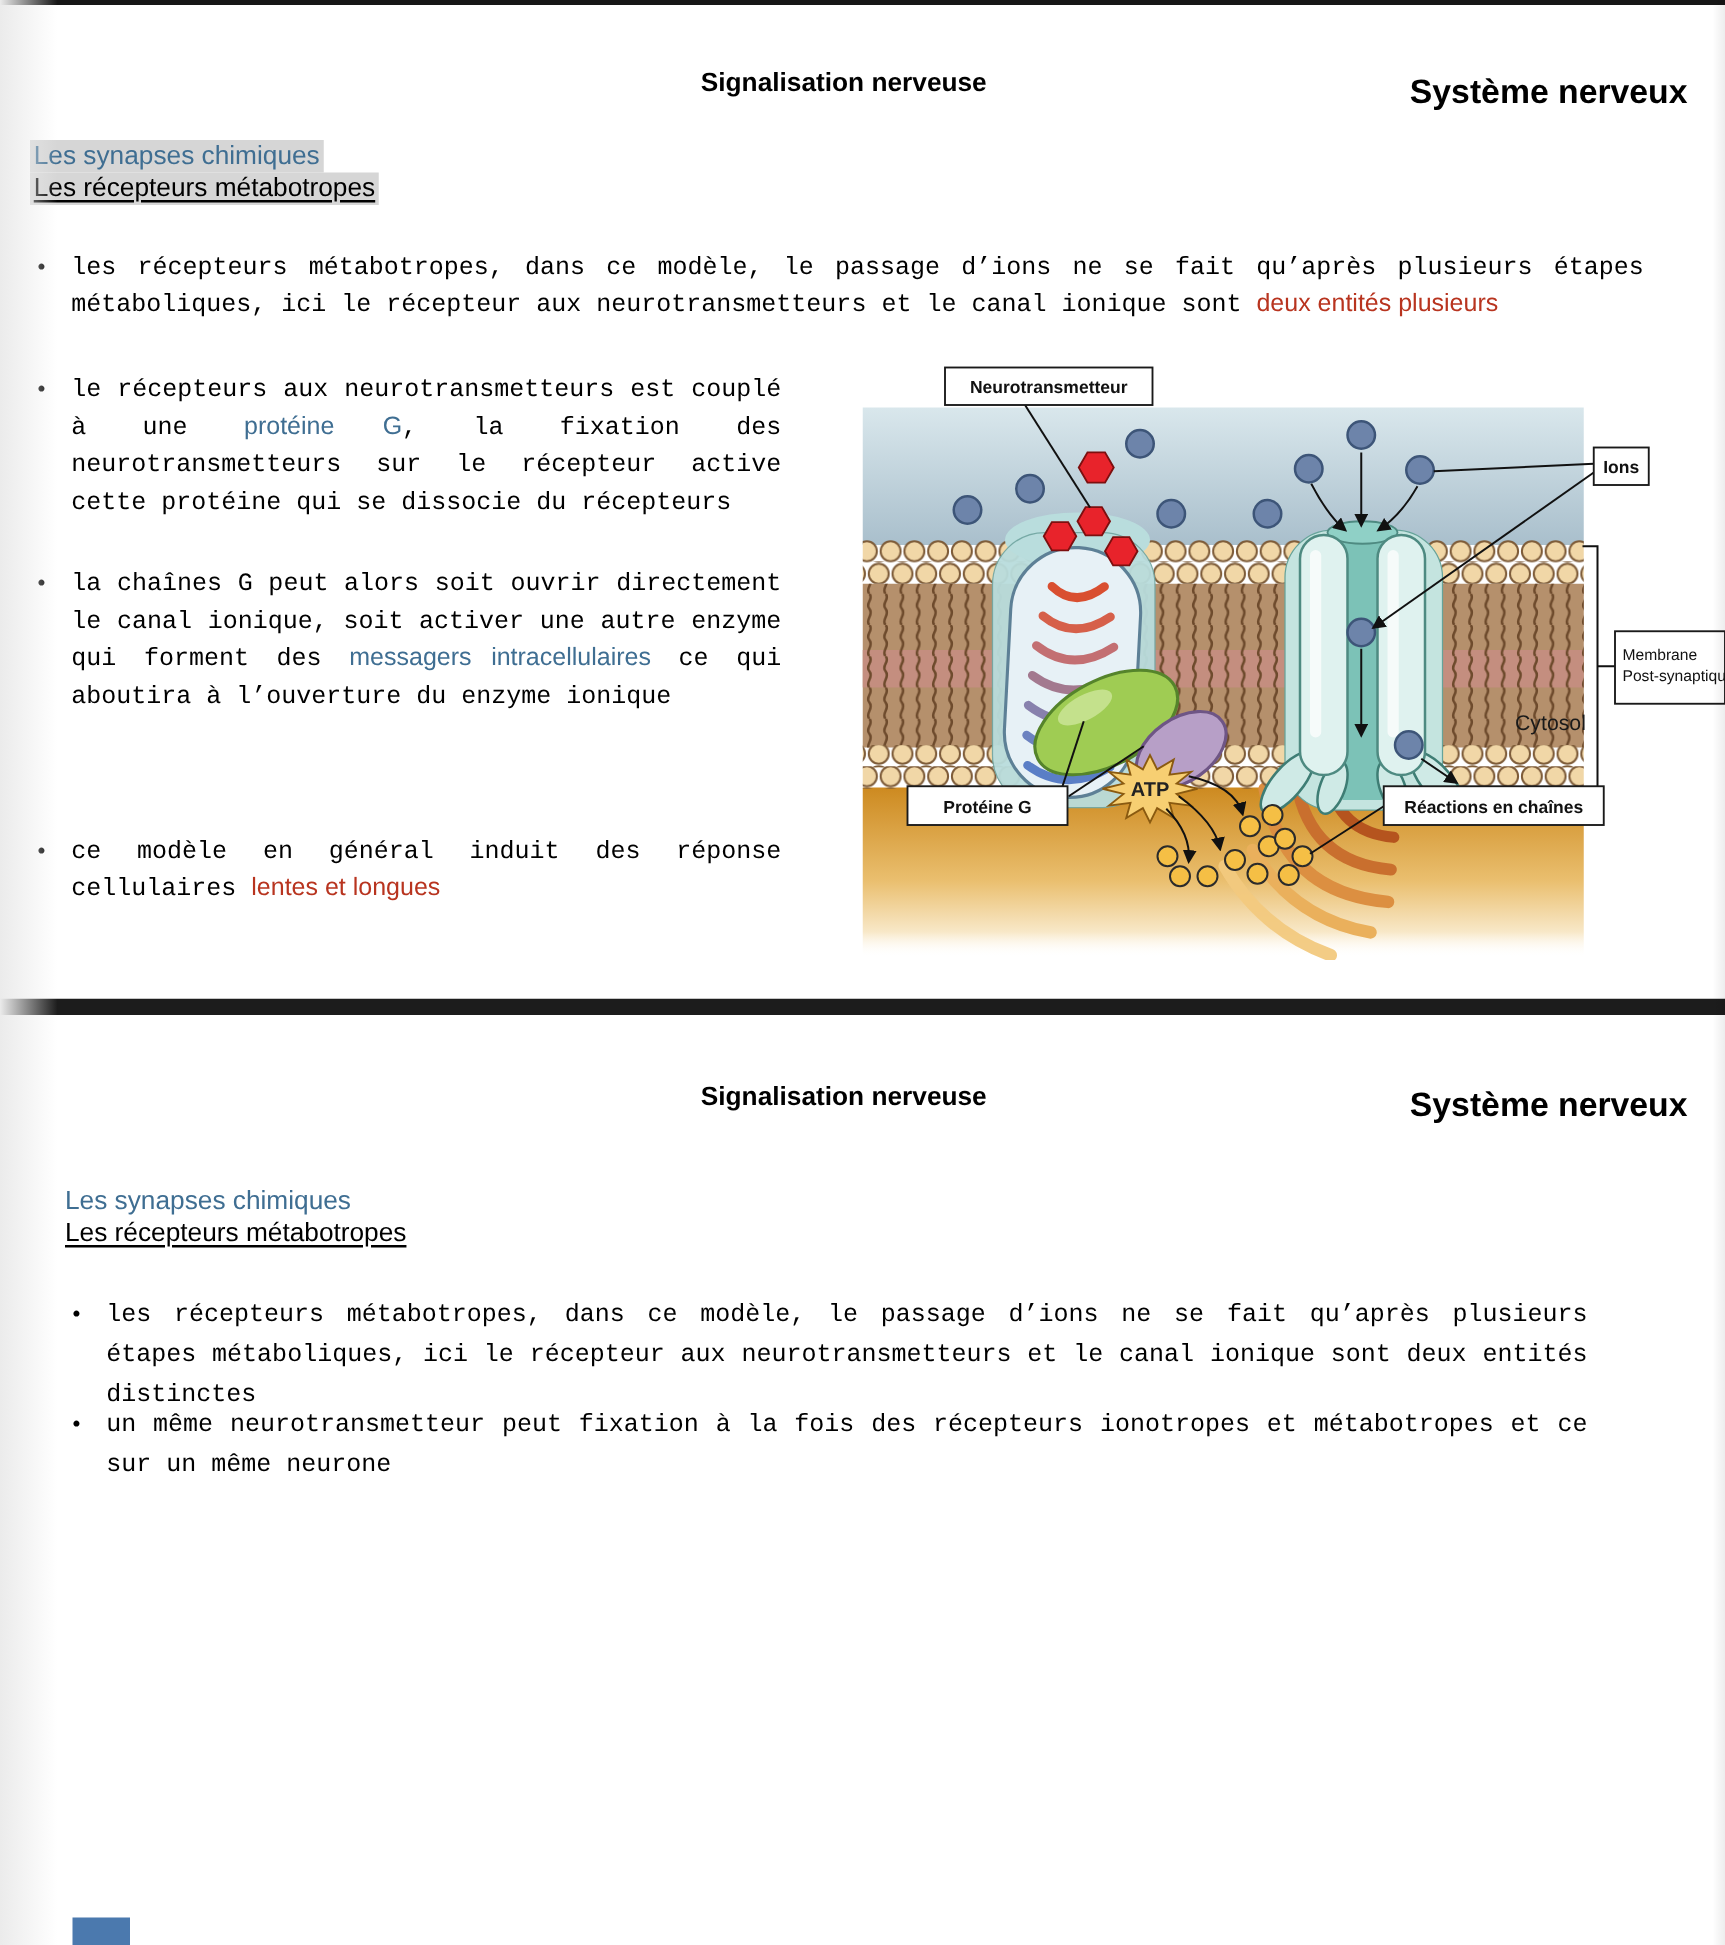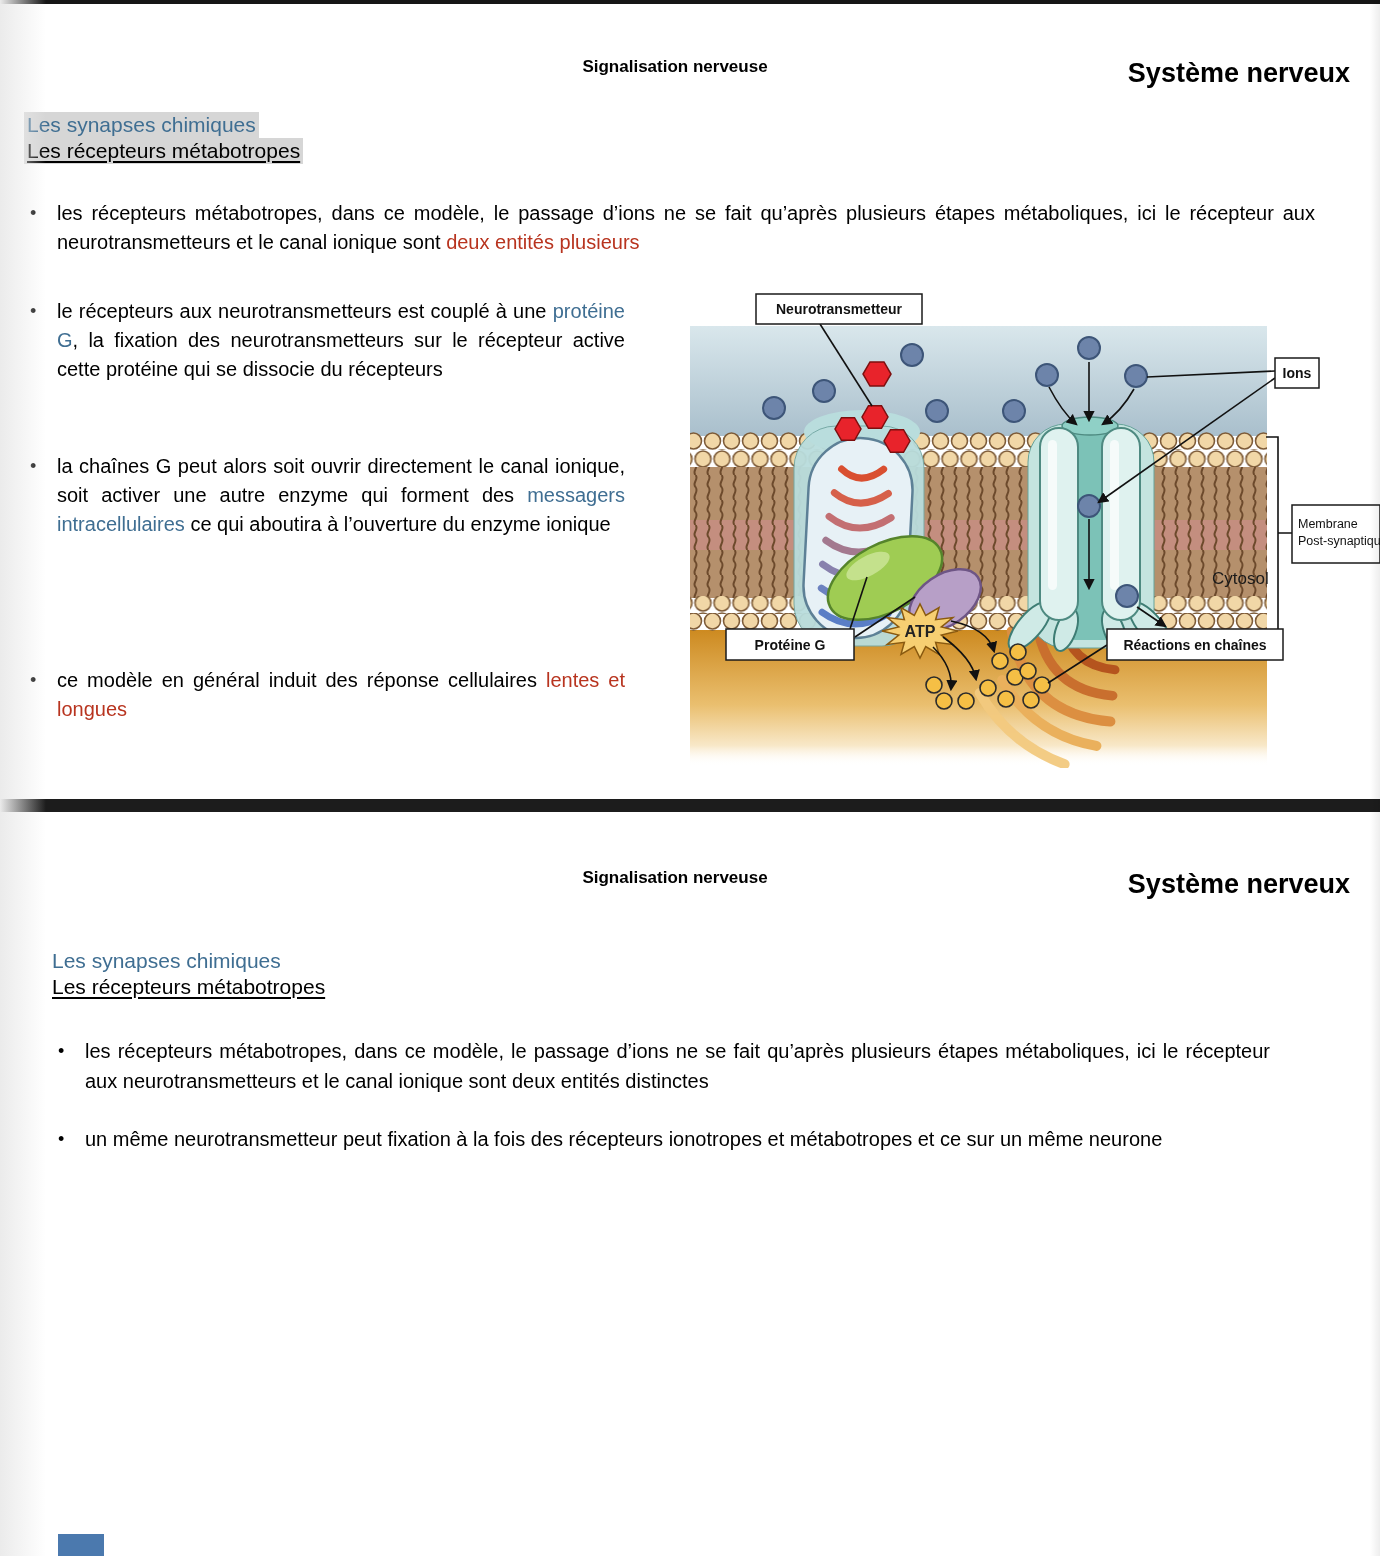--- a/index.html
+++ b/index.html
@@ -10,21 +10,21 @@
   .top-strip{left:0;top:0;width:1380px;height:4px;background:#161616;}
   .divider-bar{left:0;top:799px;width:1380px;height:13px;background:#1c1c1c;}
   .edge-shadow-left{left:0;top:0;width:46px;height:1556px;pointer-events:none;z-index:40;
     background:linear-gradient(90deg,#ebebeb,rgba(255,255,255,0));}
   .edge-shadow-right{right:0;top:0;width:10px;height:1556px;pointer-events:none;z-index:40;
     background:linear-gradient(270deg,rgba(0,0,0,0.07),rgba(255,255,255,0));}
   .next-frag{left:58px;top:1534px;width:46px;height:22px;background:#4b79ae;z-index:30;}
 
   
   .title{width:1350px;text-align:right;font-weight:bold;font-size:27px;line-height:30px;margin-top:36px;}
-  .subtitle{width:1350px;text-align:center;font-weight:bold;font-size:17px;line-height:24px;}
+  .subtitle{width:1350px;text-align:center;font-weight:bold;font-size:21px;line-height:24px;}
   .s1-title{left:0;top:22px;}   .s1-subtitle{left:0;top:55px;}
   .s2-title{left:0;top:833px;}  .s2-subtitle{left:0;top:866px;}
 
   
   .headings{font-size:21px;line-height:26px;}
   .s1-headings{left:27px;top:112px;}
   .s2-headings{left:52px;top:948px;}
   .h-blue{color:#3F6E92;display:inline-block;}
   .h-under{color:#000;display:inline-block;text-decoration:underline;text-underline-offset:3px;}
   .hl .h-blue,.hl .h-under{background:#D6D6D6;padding:0 3px;margin-left:-3px;}
@@ -35,21 +35,21 @@
   .bullet .txt{margin-left:27px;text-align:justify;}
   .s1-bullet{line-height:29px;}
   .s2-bullet{line-height:30px;}
   .s1-b1{left:30px;top:199px;width:1285px;}
   .s1-b2{left:30px;top:297px;width:595px;}
   .s1-b3{left:30px;top:452px;width:595px;}
   .s1-b4{left:30px;top:622px;width:595px;margin-top:44px;}
   .s2-b1{left:58px;top:1036px;width:1212px;}
   .s2-b2{left:58px;top:1124px;width:1212px;}
 
-  .seg-default{color:inherit;}
+  .seg-default{color:inherit;font-family:Liberation Mono, monospace;}
   .seg-red{color:#B8341F;}
   .seg-blue{color:#3F6E92;}
 
   .diagram{left:690px;top:288px;width:690px;height:480px;}
   svg text{font-family:"Liberation Sans", sans-serif;}
   .lbl-box{fill:#ffffff;stroke:#1a1a1a;stroke-width:1.5;}
   .lbl-text{font-size:14px;font-weight:600;fill:#111;}
   .lbl-text-sm{font-size:12.5px;font-weight:400;fill:#111;}
   .conn{stroke:#111;stroke-width:1.6;fill:none;}
 </style>

